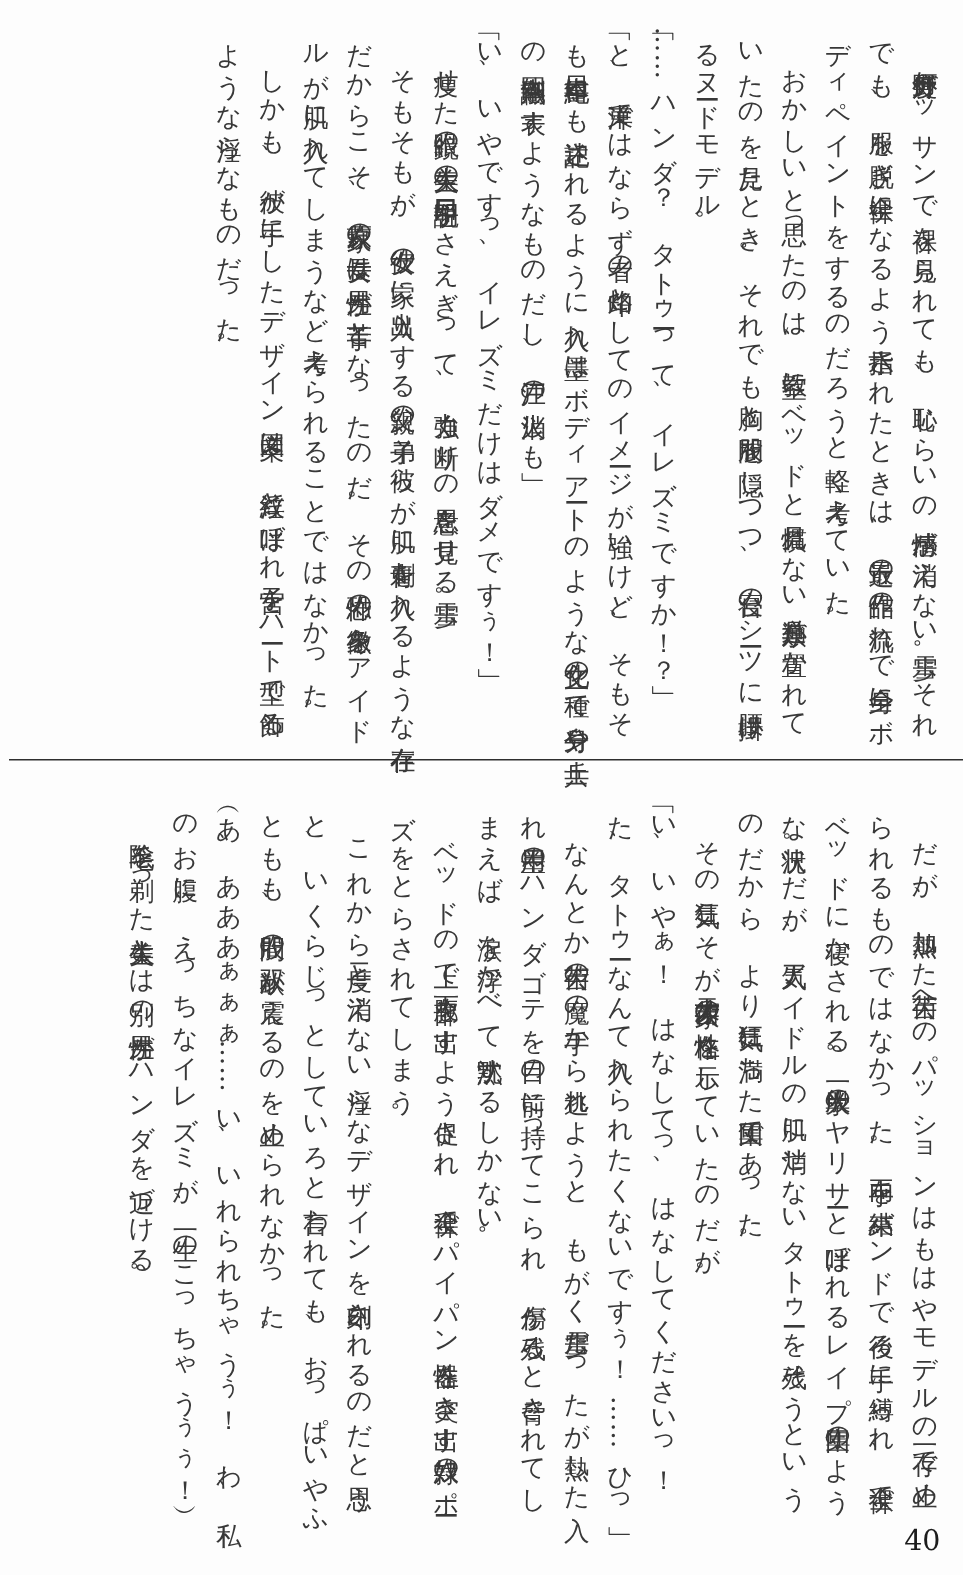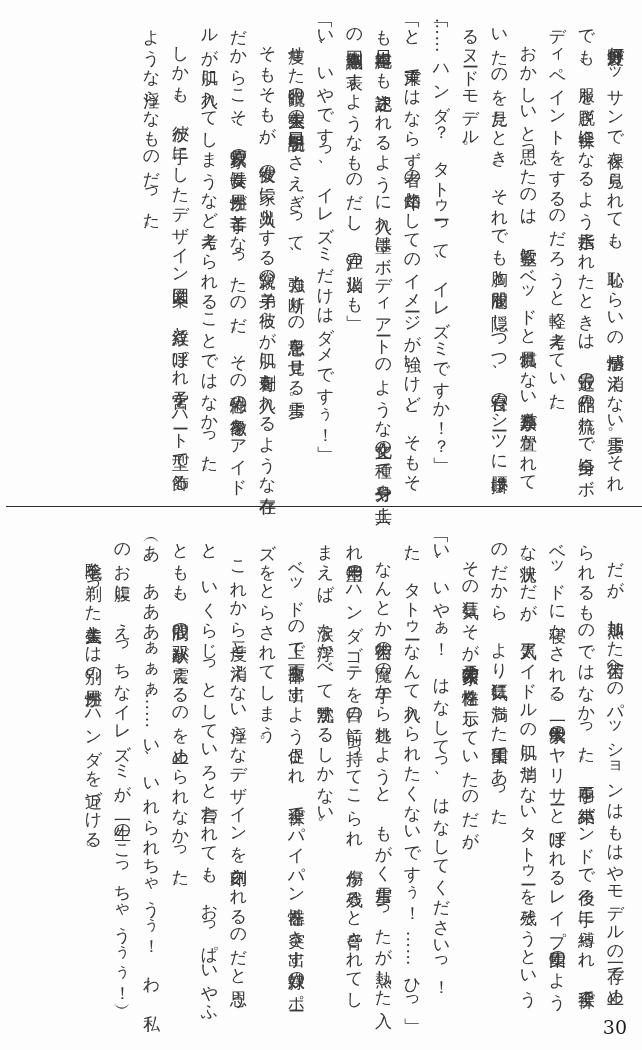--- a/index.html
+++ b/index.html
@@ -79,15 +79,15 @@
     <p class="para indent">だが、加熱した芸術へのパッションはもはやモデルの一存で止められるものではなかった。両手を結束バンドで後ろ手に縛られ、全裸でベッドに寝かされる。一般大学のヤリサーと呼ばれるレイプ集団のような状況。だが、人気アイドルの肌に消せないタトゥーを残そうというのだから、より狂気に満ちた集団であった。</p>
     <p class="para indent">その狂気こそが天才芸術家の性格を示していたのだが。</p>
     <p class="para">「い、いやぁ！　はなしてっ、はなしてくださいっ！　た、タトゥーなんて入れられたくないですぅ！　……ひっ」</p>
     <p class="para indent">なんとか芸術の魔の手から逃れようと、もがく雪歩だったが熱した入れ墨用のハンダゴテを目の前に持ってこられ、傷が残ると脅されてしまえば、涙を浮かべて沈黙するしかない。</p>
     <p class="para indent">ベッドの上で下腹部を出すよう促され、全裸でパイパン性器を突き出す奴隷のポーズをとらされてしまう。</p>
     <p class="para indent">これから二度と消えない淫らなデザインを刻印されるのだと思うと、いくらじっとしていろと言われても、おっぱいやふともも、股間の双畝が震えるのを止められなかった。</p>
     <p class="para">（あ、あああぁぁぁ……い、いれられちゃうぅ！　わ、私のお腹に、えっちなイレズミが、一生のこっちゃうぅぅ！）</p>
     <p class="para indent">陰毛を剃った美大生とは別の男性がハンダを近づける。</p>
   </section>
 
-  <div class="page-number">30</div>
+  <div class="page-number">40</div>
 
 </div>
 
 </body></html>

